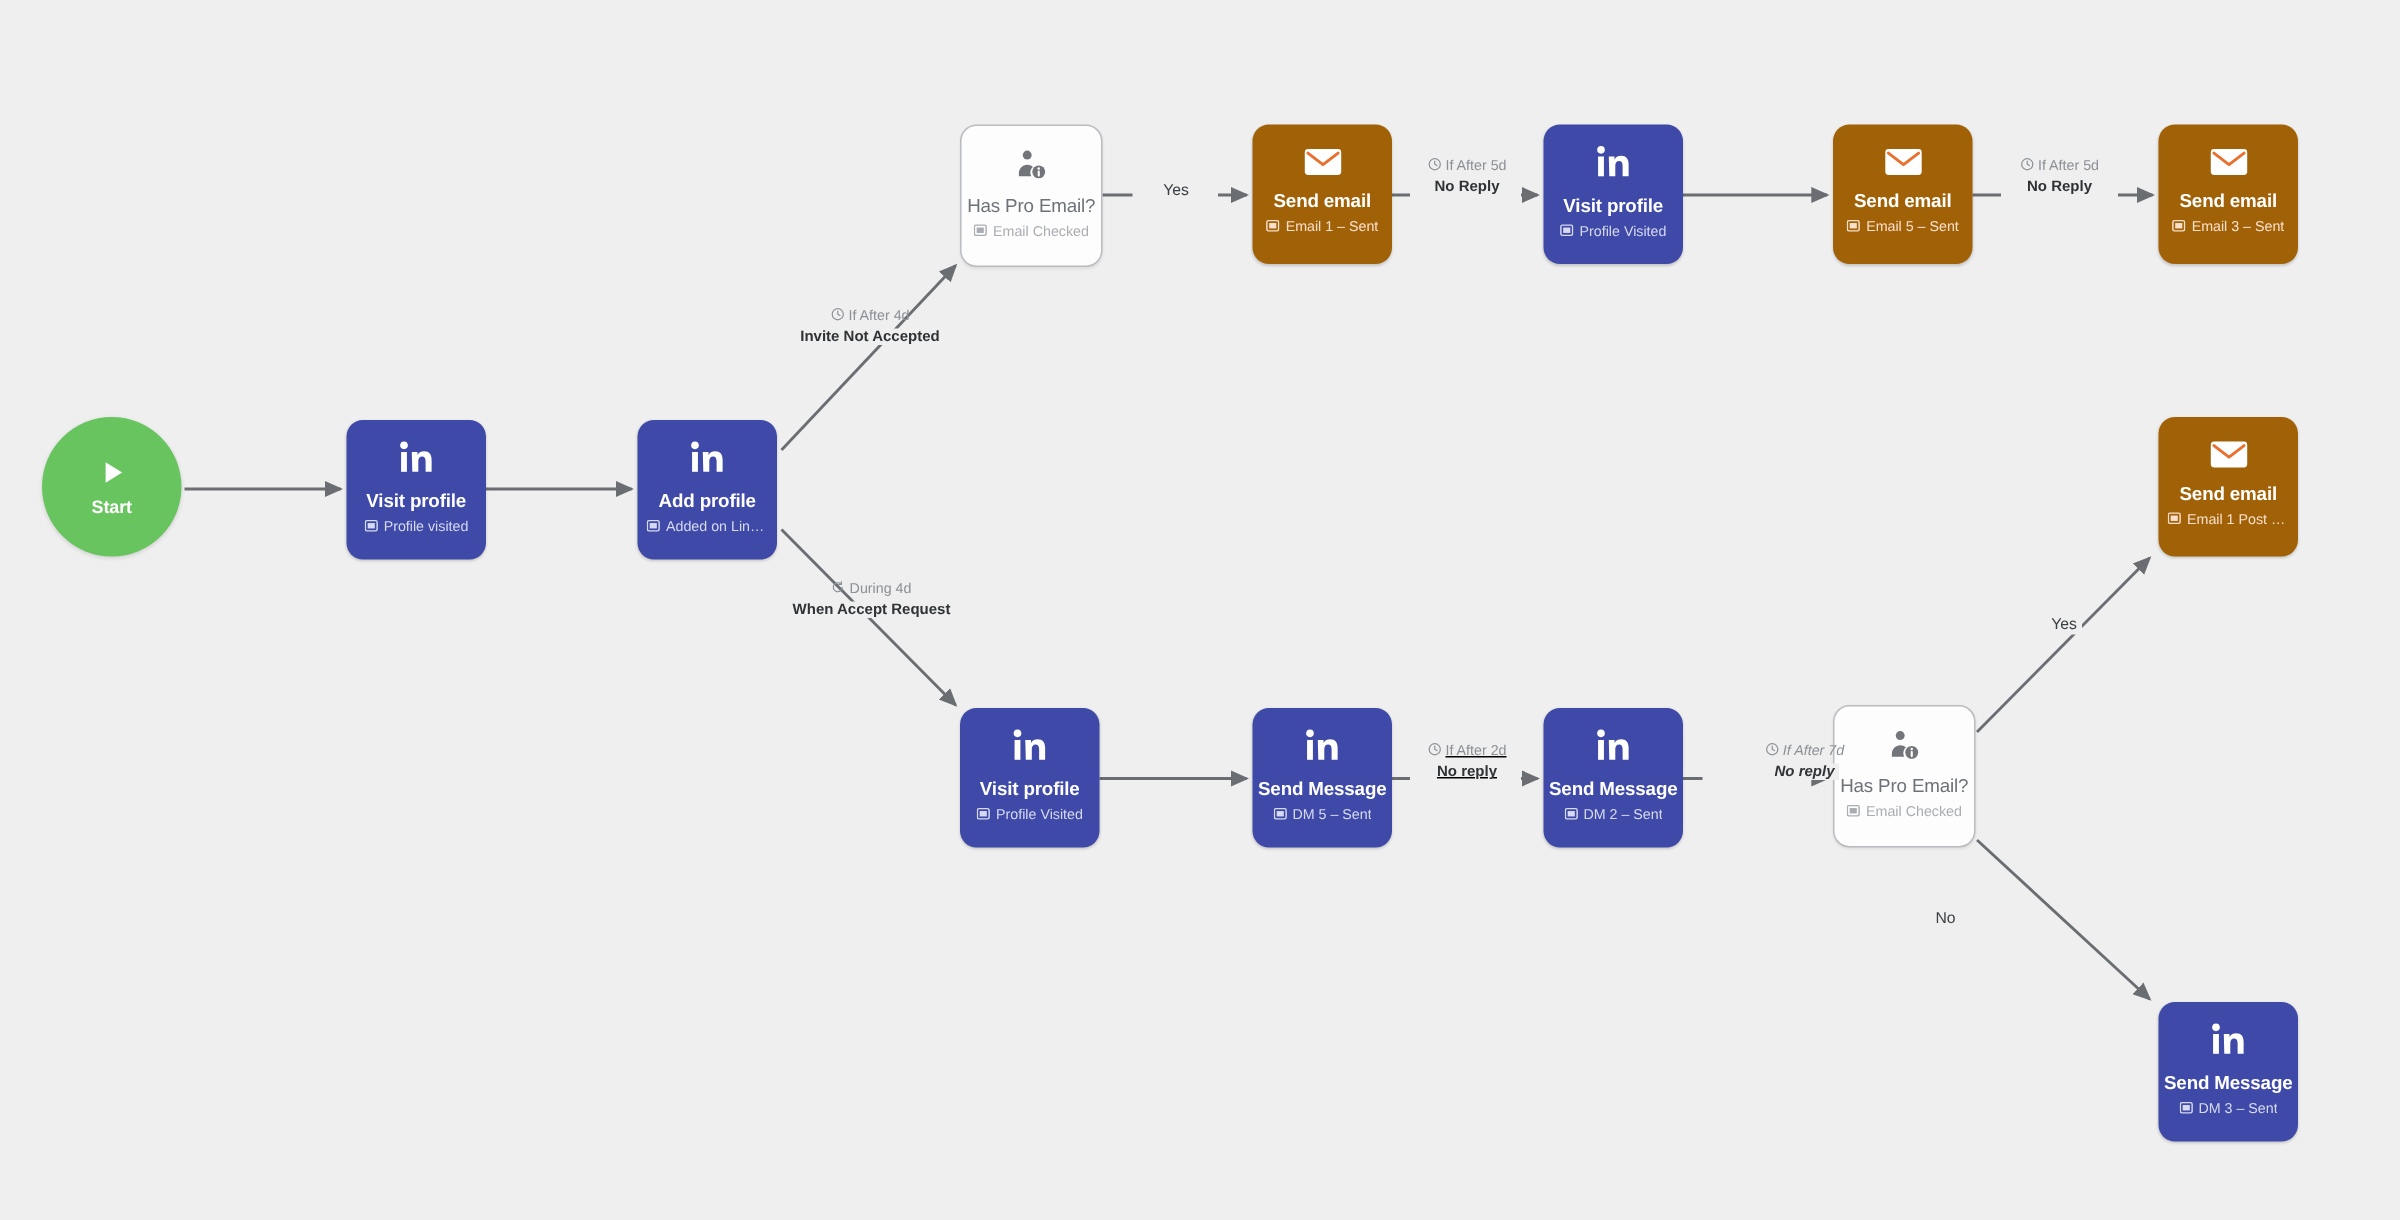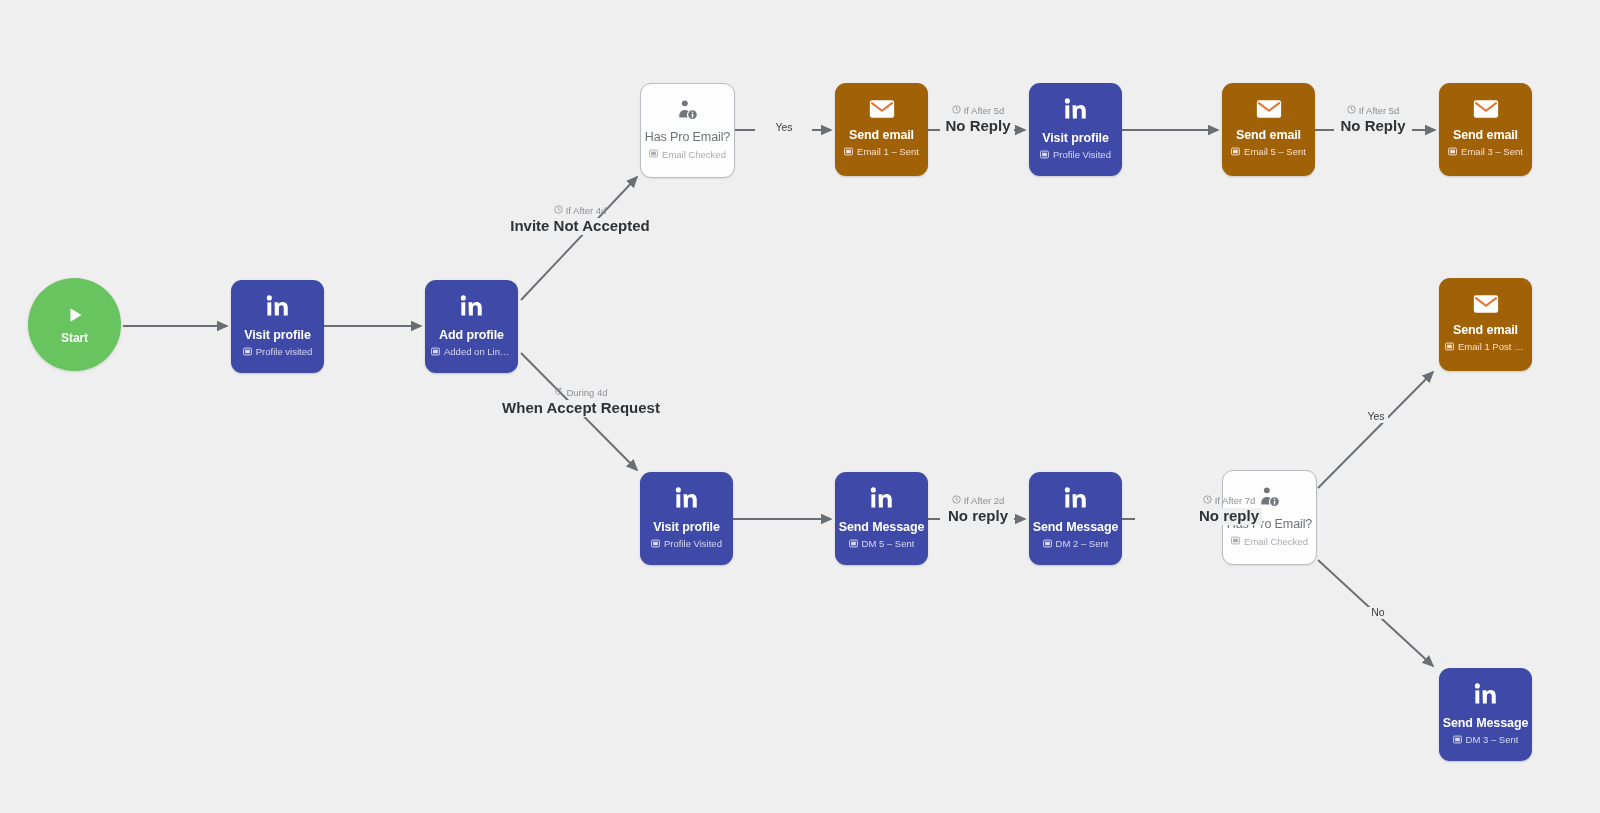--- a/index.html
+++ b/index.html
@@ -123,21 +123,21 @@
   .edge-label .el-delay {
     display: flex;
     align-items: center;
     gap: 3px;
     font-size: 9.5px;
     color: #8b9096;
     line-height: 1.1;
     margin-bottom: 2px;
   }
   .edge-label .el-main {
-    font-size: 15px;
+    font-size: 10px;
     font-weight: bold;
     color: #2f3336;
     line-height: 1.1;
     background: #efefef;
     padding: 0 3px;
   }
   .edge-label.plain .el-main {
     font-weight: normal;
     font-size: 10.5px;
     color: #3b4045;
@@ -502,47 +502,47 @@
         <svg width="9" height="9" viewBox="0 0 16 16">
           <path d="M13.3 8 a5.3 5.3 0 1 1 -1.7 -3.9" fill="none" stroke="#8b9096" stroke-width="1.4" stroke-linecap="round"></path>
           <path d="M12.3 1.4 L12.3 4.6 L9.2 4.6" fill="none" stroke="#8b9096" stroke-width="1.4" stroke-linecap="round" stroke-linejoin="round"></path>
         </svg>
       </span>
       <span>During 4d</span>
     </div>
     <div class="el-main">When Accept Request</div>
   </div>
 
-  <div class="edge-label" style="left:938px; top:495px; width:80px;">
+  <div class="edge-label" style="left:938px; top:495px; width:80px;text-decoration:underline;">
     <div class="el-delay">
       <span>
         <svg width="9" height="9" viewBox="0 0 16 16">
             <circle cx="8" cy="8" r="6.6" fill="none" stroke="#8b9096" stroke-width="1.4"></circle>
             <path d="M8 4.3 V8 L10.6 9.6" fill="none" stroke="#8b9096" stroke-width="1.4" stroke-linecap="round"></path>
           </svg>
       </span>
       <span>If After 2d</span>
     </div>
     <div class="el-main">No reply</div>
   </div>
 
-  <div class="edge-label" style="left:1189px; top:495px; width:80px;">
+  <div class="edge-label" style="left:1163px; top:495px; width:80px;font-style:italic;">
     <div class="el-delay">
       <span>
         <svg width="9" height="9" viewBox="0 0 16 16">
             <circle cx="8" cy="8" r="6.6" fill="none" stroke="#8b9096" stroke-width="1.4"></circle>
             <path d="M8 4.3 V8 L10.6 9.6" fill="none" stroke="#8b9096" stroke-width="1.4" stroke-linecap="round"></path>
           </svg>
       </span>
       <span>If After 7d</span>
     </div>
     <div class="el-main">No reply</div>
   </div>
 
   <div class="edge-label plain" style="left:1353px; top:411px; width:46px;">
     <div class="el-main">Yes</div>
   </div>
 
-  <div class="edge-label plain" style="left:1355px; top:607px; width:46px;">
+  <div class="edge-label plain" style="left:1274px; top:607px; width:46px;">
     <div class="el-main">No</div>
   </div>
 
 </div>
 
 </body></html>

